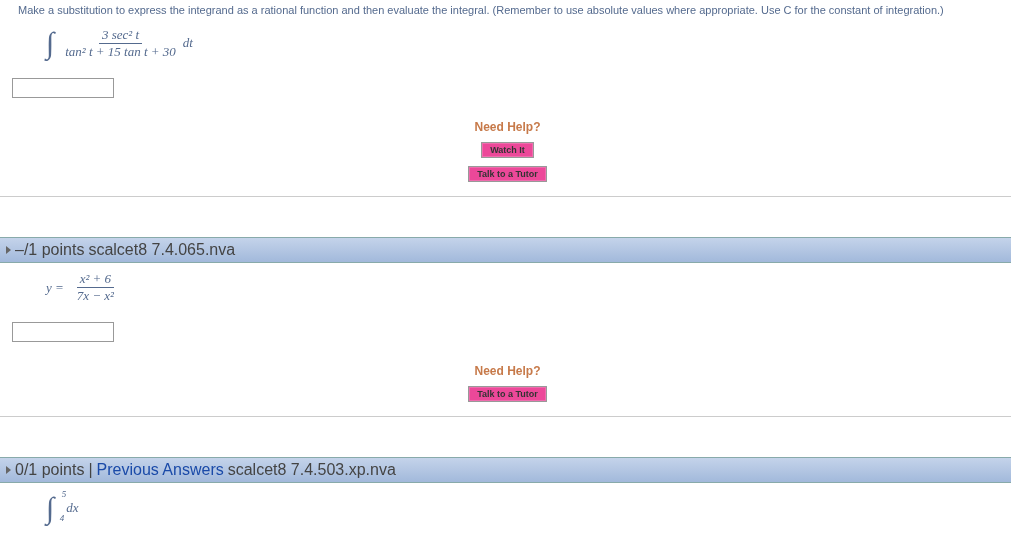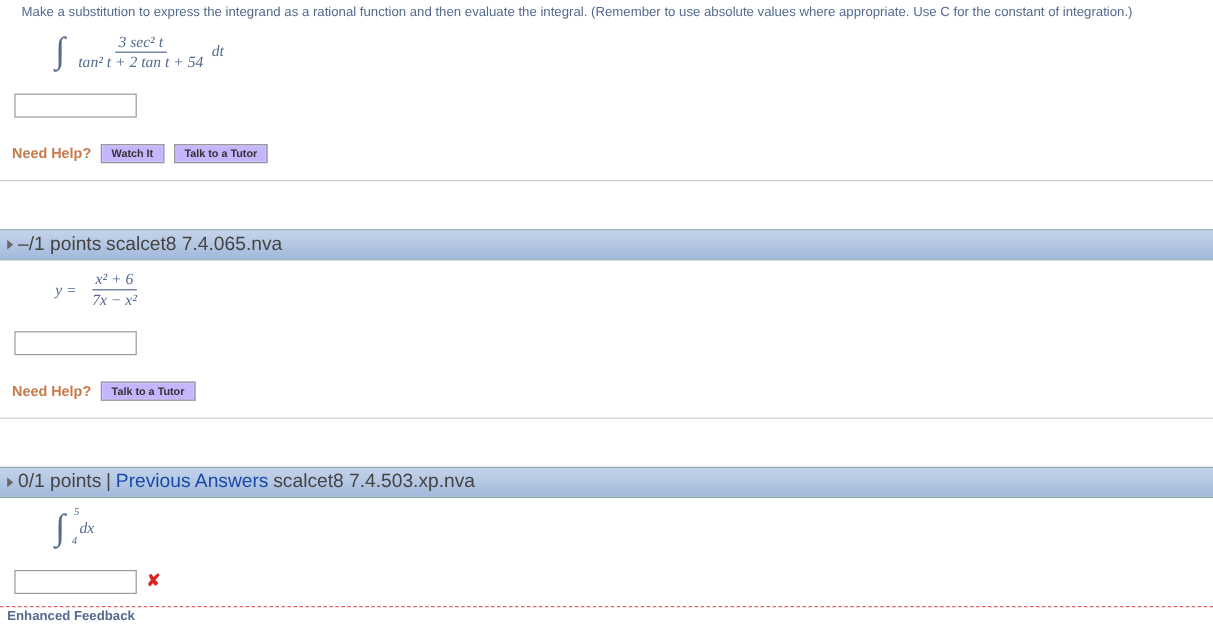--- a/index.html
+++ b/index.html
@@ -26,24 +26,25 @@
   .frac .den { padding: 0 3px; white-space: nowrap; }
   .answer-box {
     width: 102px; height: 20px; border: 1px solid #999;
     margin: 8px 0 14px 6px; background: #fff;
   }
   .help-row {
     display: flex; align-items: center; gap: 8px;
     padding: 4px 6px 14px 10px;
     border-bottom: 1px solid #ccc;
     margin-bottom: 40px;
+    flex-direction: column;
   }
   .help-label { color: #c77a4a; font-weight: bold; font-size: 12px; }
   .help-btn {
-    background: #c4b5fd; border: 1px solid #999;
+    background: #ec4899; border: 1px solid #999;
     font-size: 9px; font-weight: bold; color: #333;
     padding: 2px 8px; cursor: pointer;
     box-shadow: inset 0 0 0 1px #fff3;
   }
   .section-header {
     background: linear-gradient(#c4d3ea, #a2b9db);
     border-top: 1px solid #8aa;
     border-bottom: 1px solid #8aa;
     padding: 3px 6px;
     font-size: 16px;
@@ -72,21 +73,21 @@
 </head>
 <body>
 
 <div class="question-block">
   <div class="question-text">Make a substitution to express the integrand as a rational function and then evaluate the integral. (Remember to use absolute values where appropriate. Use C for the constant of integration.)</div>
   <div class="math-display">
     <div class="integral-row">
       <span class="int-sign">∫</span>
       <span class="frac">
         <span class="num">3 sec² t</span>
-        <span class="den">tan² t + 2 tan t + 54</span>
+        <span class="den">tan² t + 15 tan t + 30</span>
       </span>
       <span>dt</span>
     </div>
   </div>
   <input type="text" class="answer-box" style="">
 </div>
 <div class="help-row">
   <span class="help-label">Need Help?</span>
   <button class="help-btn">Watch It</button>
   <button class="help-btn">Talk to a Tutor</button>

